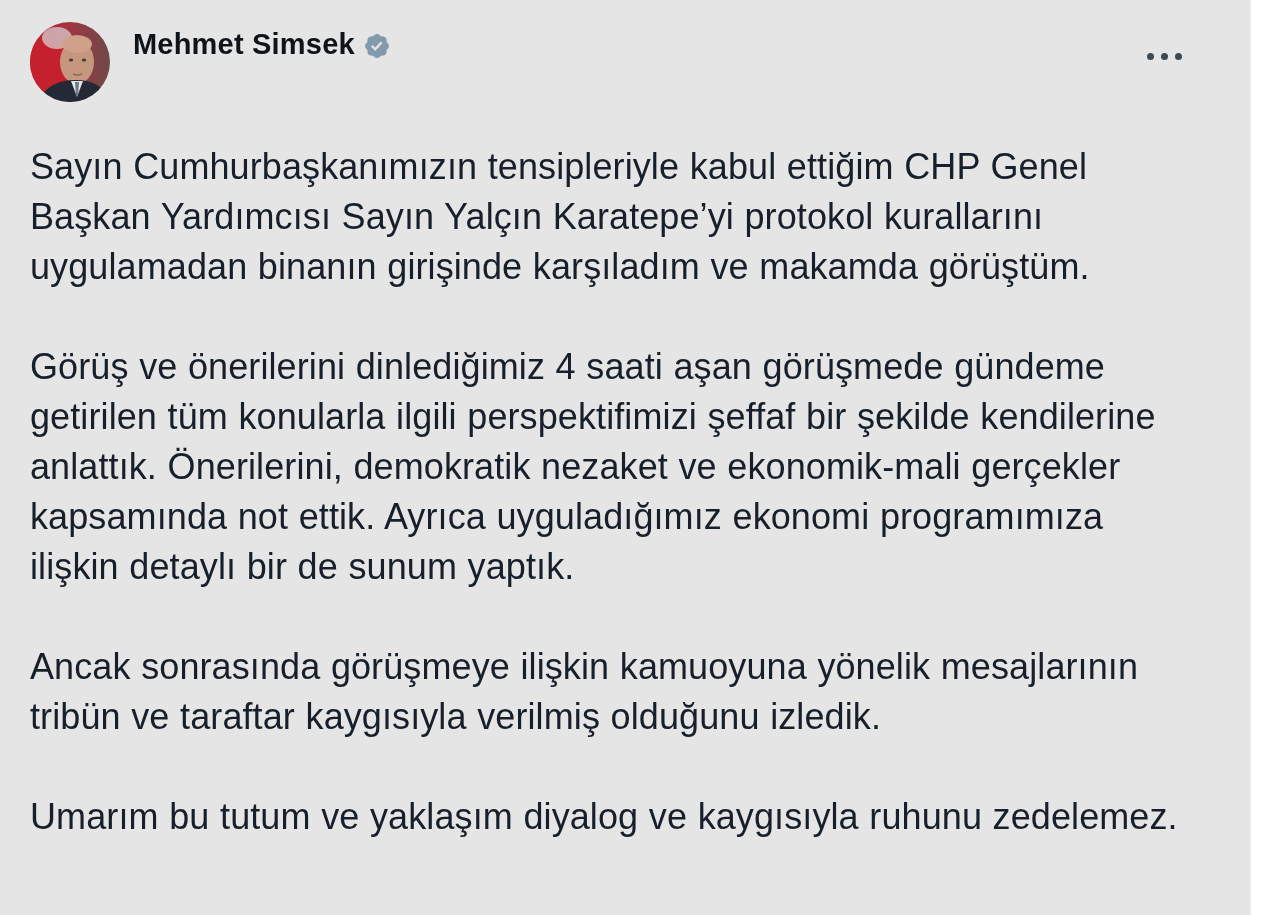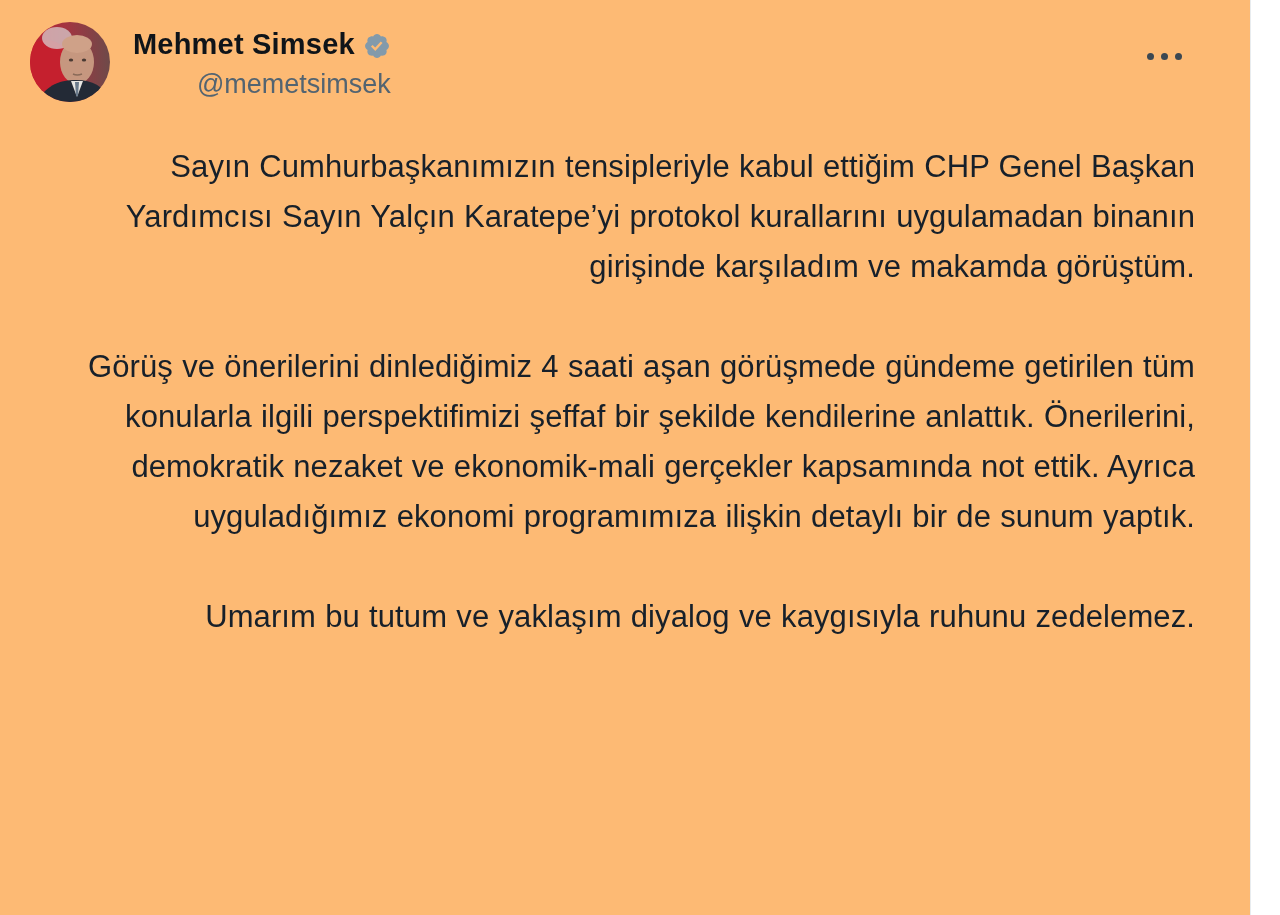--- a/index.html
+++ b/index.html
@@ -5,23 +5,22 @@
   * { margin: 0; padding: 0; box-sizing: border-box; }
   html, body {
     width: 1280px; height: 915px;
     background: #ffffff;
     font-family: "Liberation Sans", sans-serif;
     overflow: hidden;
   }
   .tweet {
     position: relative;
     width: 1250px; height: 915px;
-    background: #fdba74;
+    background: #e5e5e5;
     padding: 22px 30px 0 30px;
-    text-align: right;
   }
   .right-strip {
     position: absolute;
     left: 1250px; top: 0;
     width: 30px; height: 915px;
     background: #ffffff;
     border-left: 1px solid #e8ecef;
   }
   .header {
     display: flex;
@@ -77,21 +76,21 @@
   .more-button .dot {
     width: 7px; height: 7px;
     border-radius: 50%;
     background: #3c4852;
   }
   .tweet-body {
     margin-top: 40px;
     max-width: 1165px;
   }
   .tweet-body p {
-    font-size: 31px;
+    font-size: 36px;
     line-height: 50px;
     color: #17202a;
     letter-spacing: 0.1px;
     margin-bottom: 50px;
     word-spacing: 0.5px;
   }
 </style>
 </head>
 <body>
 
@@ -122,32 +121,32 @@
       </svg>
     </div>
 
     <div class="author-block">
       <div class="name-row">
         <span class="author-name">Mehmet Simsek</span>
         <svg class="verified-badge" viewBox="0 0 22 22">
           <path fill="#829aab" d="M20.396 11c-.018-.646-.215-1.275-.57-1.816-.354-.54-.852-.972-1.438-1.246.223-.607.27-1.264.14-1.897-.131-.634-.437-1.218-.882-1.687-.47-.445-1.053-.75-1.687-.882-.633-.13-1.29-.083-1.897.14-.273-.587-.704-1.086-1.245-1.44S11.647 1.62 11 1.604c-.646.017-1.273.213-1.813.568s-.969.854-1.24 1.44c-.608-.223-1.267-.272-1.902-.14-.635.13-1.22.436-1.69.882-.445.47-.749 1.055-.878 1.688-.13.633-.08 1.29.144 1.896-.587.274-1.087.705-1.443 1.245-.356.54-.555 1.17-.574 1.817.02.647.218 1.276.574 1.817.356.54.856.972 1.443 1.245-.224.606-.274 1.263-.144 1.896.13.634.433 1.218.877 1.688.47.443 1.054.747 1.687.878.633.132 1.29.084 1.897-.136.274.586.705 1.084 1.246 1.439.54.354 1.17.551 1.816.569.647-.016 1.276-.213 1.817-.567s.972-.854 1.245-1.44c.604.239 1.266.296 1.903.164.636-.132 1.22-.447 1.68-.907.46-.46.776-1.044.908-1.681s.075-1.299-.165-1.903c.586-.274 1.084-.705 1.439-1.246.354-.54.551-1.17.569-1.816zM9.662 14.85l-3.429-3.428 1.293-1.302 2.072 2.072 4.4-4.794 1.347 1.246z"></path>
         </svg>
       </div>
-      <div class="author-handle">@memetsimsek</div>
     </div>
 
     <div class="more-button" title="More">
       <span class="dot"></span>
       <span class="dot"></span>
       <span class="dot"></span>
     </div>
 
   </div>
 
   <div class="tweet-body">
     <p>Sayın Cumhurbaşkanımızın tensipleriyle kabul ettiğim CHP Genel Başkan Yardımcısı Sayın Yalçın Karatepe’yi protokol kurallarını uygulamadan binanın girişinde karşıladım ve makamda görüştüm.</p>
     <p>Görüş ve önerilerini dinlediğimiz 4 saati aşan görüşmede gündeme getirilen tüm konularla ilgili perspektifimizi şeffaf bir şekilde kendilerine anlattık. Önerilerini, demokratik nezaket ve ekonomik-mali gerçekler kapsamında not ettik. Ayrıca uyguladığımız ekonomi programımıza ilişkin detaylı bir de sunum yaptık.</p>
+    <p>Ancak sonrasında görüşmeye ilişkin kamuoyuna yönelik mesajlarının tribün ve taraftar kaygısıyla verilmiş olduğunu izledik.</p>
     <p>Umarım bu tutum ve yaklaşım diyalog ve kaygısıyla ruhunu zedelemez.</p>
   </div>
 
 </div>
 
 <div class="right-strip"></div>
 
 </body></html>

